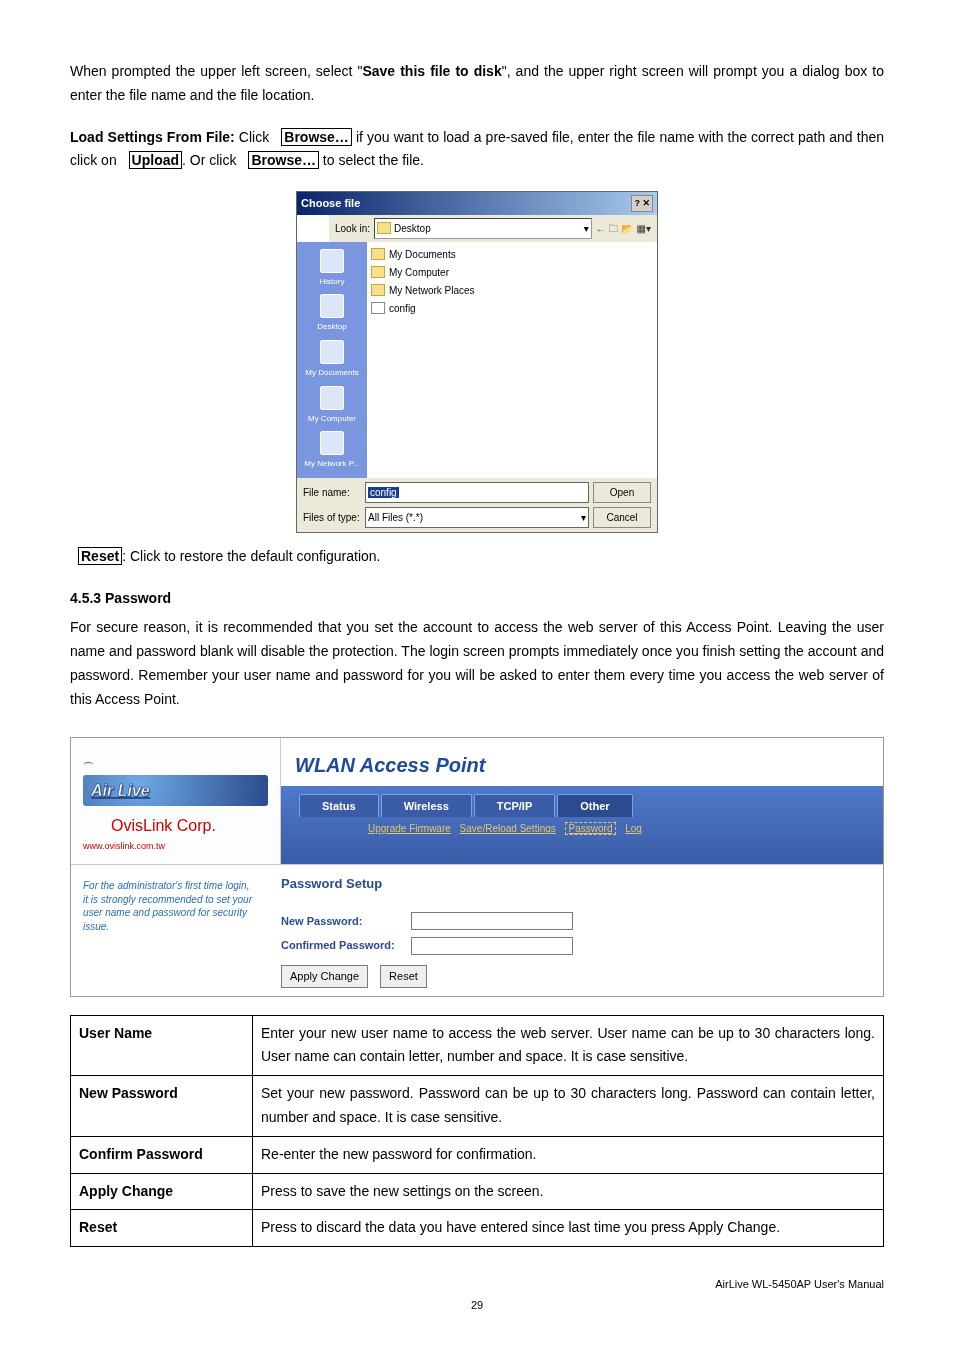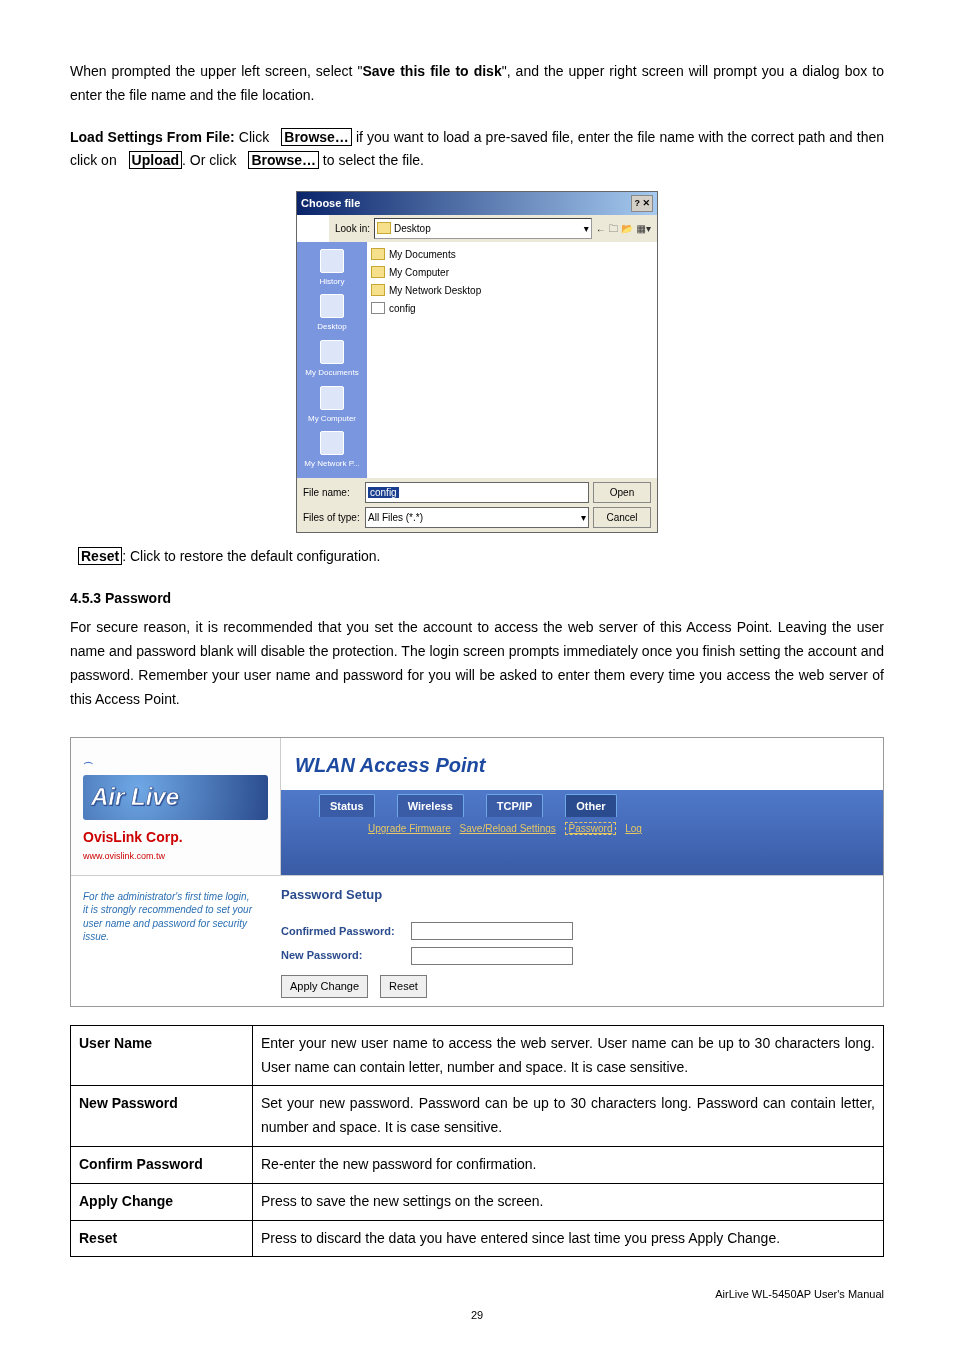--- a/index.html
+++ b/index.html
@@ -82,45 +82,45 @@
   .rp-head {
     background:#fefefe;
     display:flex; align-items:stretch;
   }
   .rp-logo-col{
     width:185px; background:#fdfdfd;
     display:flex; flex-direction:column; justify-content:center; padding:10px 12px;
     border-right:1px solid #ccc;
   }
   .rp-logo{
-    color:#fff; font-weight:bold; font-style:italic; font-size:24px;
+    color:#fff; font-weight:bold; font-style:italic; font-size:16px;
     text-shadow: 1px 1px 1px #2a4b8d;
+    text-decoration: underline;
     -webkit-text-stroke: 0.5px #2a4b8d;
   }
   .rp-logo-wrap{
     background: radial-gradient(circle at 30% 30%, #6fa8e6 0%, #2a4b8d 100%);
     padding:2px 8px; border-radius:3px; display:inline-block;
   }
-  .rp-sublogo{ color:#c00; font-weight:bold; font-size:14px; margin-top:6px;}
+  .rp-sublogo{ color:#c00; font-weight:normal; font-size:16px; margin-top:6px;margin-left:28px;}
   .rp-suburl{ color:#c00; font-size:9px;}
   .rp-right{
     flex:1;
     background: linear-gradient(to bottom, #ffffff 0%, #ffffff 38%, #4f79c9 38%, #3a5ba6 100%);
     padding:10px 14px 8px 14px;
   }
   .rp-title{
     color:#1d4aa0; font-style:italic; font-weight:bold; font-size:20px;
     margin-bottom:12px;
   }
   .rp-tabs{ display:flex; gap:2px; align-items:flex-end; margin-left:4px;}
   .rp-tab{
     background:#3a5ba6; color:#fff; font-size:11px; font-weight:bold;
-    padding:2px 10px; border-radius:2px 2px 0 0; border:1px solid #6fa8e6;
+    padding:2px 22px; border-radius:2px 2px 0 0; border:1px solid #6fa8e6;
     border-bottom:none;
-    margin-left:20px;
   }
   .rp-tab.active{ background:#2a4b8d;}
   .rp-subnav{ font-size:10px; color:#e6c766; padding-left:70px; margin-top:3px;}
   .rp-subnav a{ color:#e6c766; text-decoration:underline; margin:0 3px;}
   .rp-subnav .current{ border:1px dashed #e6c766; padding:0 3px;margin-top:32px;}
   .rp-body{ display:flex; border-top:1px solid #ccc;}
   .rp-help{
     width:170px; padding:14px 12px; font-size:10px; font-style:italic; color:#2a6fb3;
     line-height:1.35;
   }
@@ -195,21 +195,21 @@
       <div class="fd-file-row">
           <span class="fd-file-icon"></span>
           <span>My Documents</span>
         </div>
       <div class="fd-file-row">
           <span class="fd-file-icon"></span>
           <span>My Computer</span>
         </div>
       <div class="fd-file-row">
           <span class="fd-file-icon"></span>
-          <span>My Network Desktop</span>
+          <span>My Network Places</span>
         </div>
       <div class="fd-file-row">
           <span class="fd-file-icon" style="background:#fff;border:1px solid #888;"></span>
           <span>config</span>
         </div>
     </div>
   </div>
   <div class="fd-footer">
     <span>File name:</span>
     <span class="fname"><span class="sel">config</span></span>
@@ -252,25 +252,25 @@
         <a class="current">Password</a>
         <a>Log</a>
       </div>
     </div>
   </div>
   <div class="rp-body">
     <div class="rp-help">For the administrator's first time login, it is strongly recommended to set your user name and password for security issue.</div>
     <div class="rp-form">
       <h4>Password Setup</h4>
       <div class="rp-field-row">
+        <div class="rp-field-label">New Password:</div>
+        <div class="rp-field-input"></div>
+      </div>
+      <div class="rp-field-row">
         <div class="rp-field-label">Confirmed Password:</div>
-        <div class="rp-field-input"></div>
-      </div>
-      <div class="rp-field-row">
-        <div class="rp-field-label">New Password:</div>
         <div class="rp-field-input"></div>
       </div>
       <div class="rp-btns">
         <div class="rp-btn">Apply Change</div>
         <div class="rp-btn">Reset</div>
       </div>
     </div>
   </div>
 </div>
 

